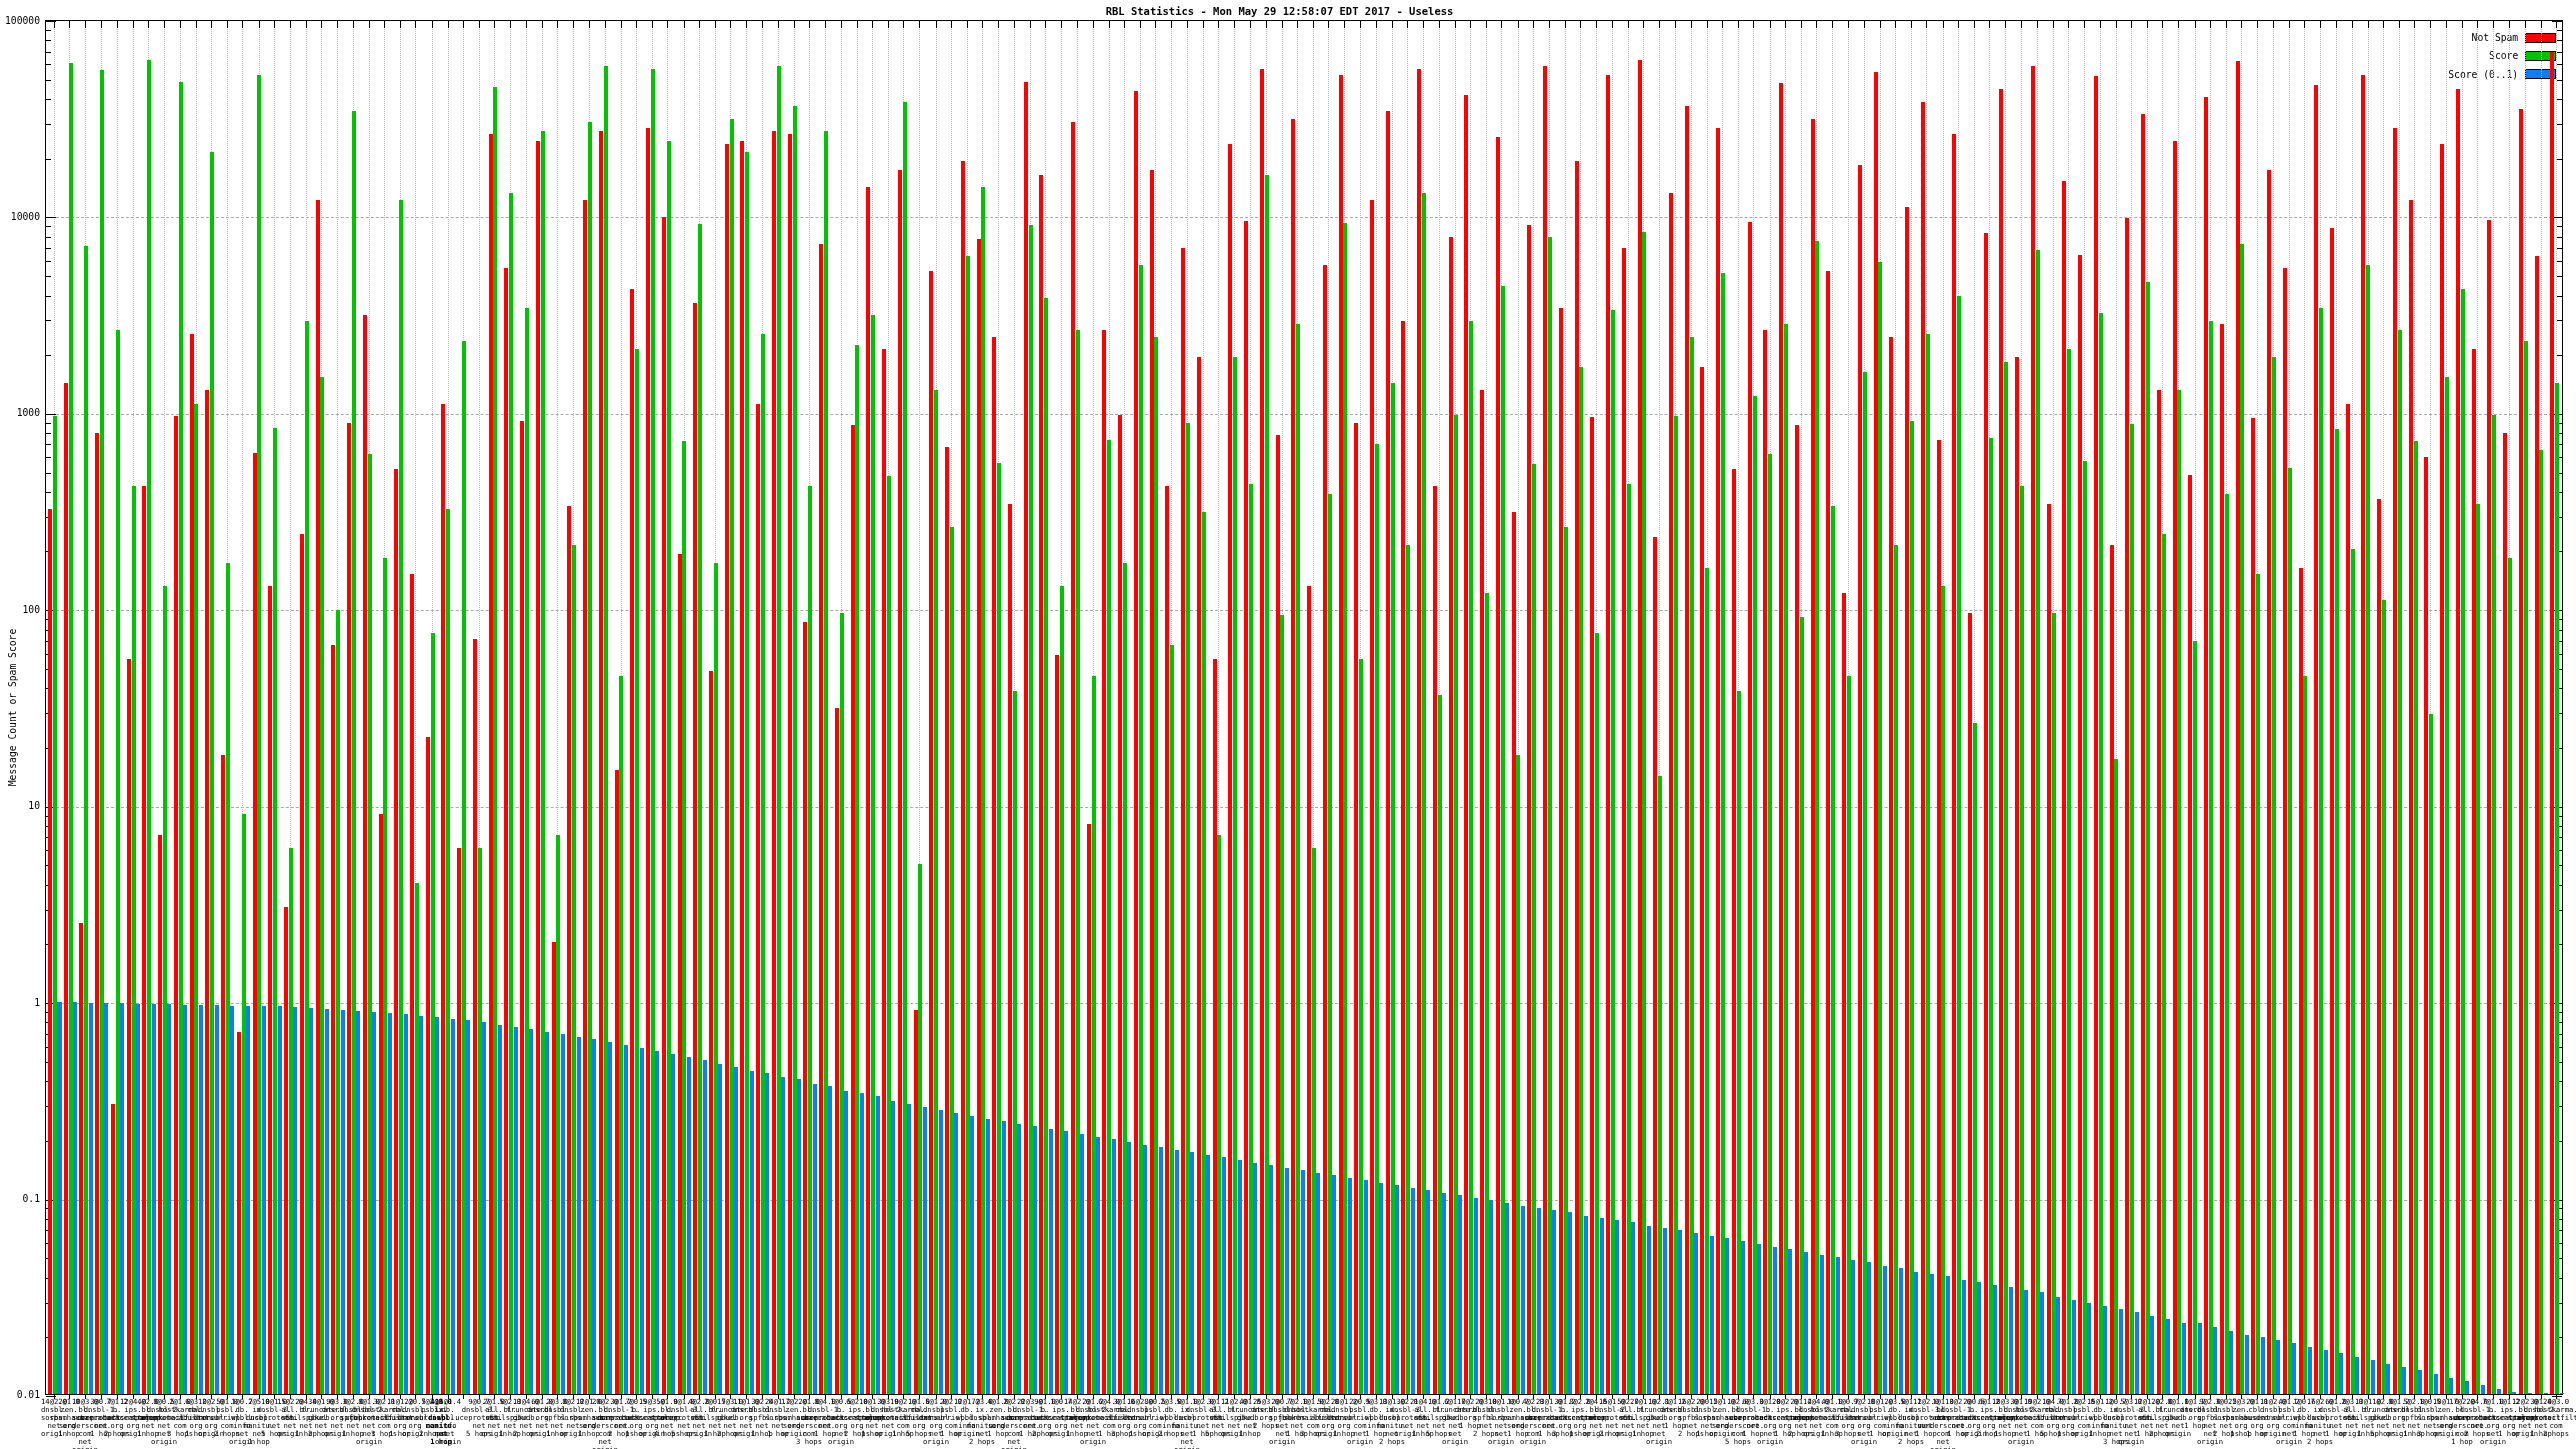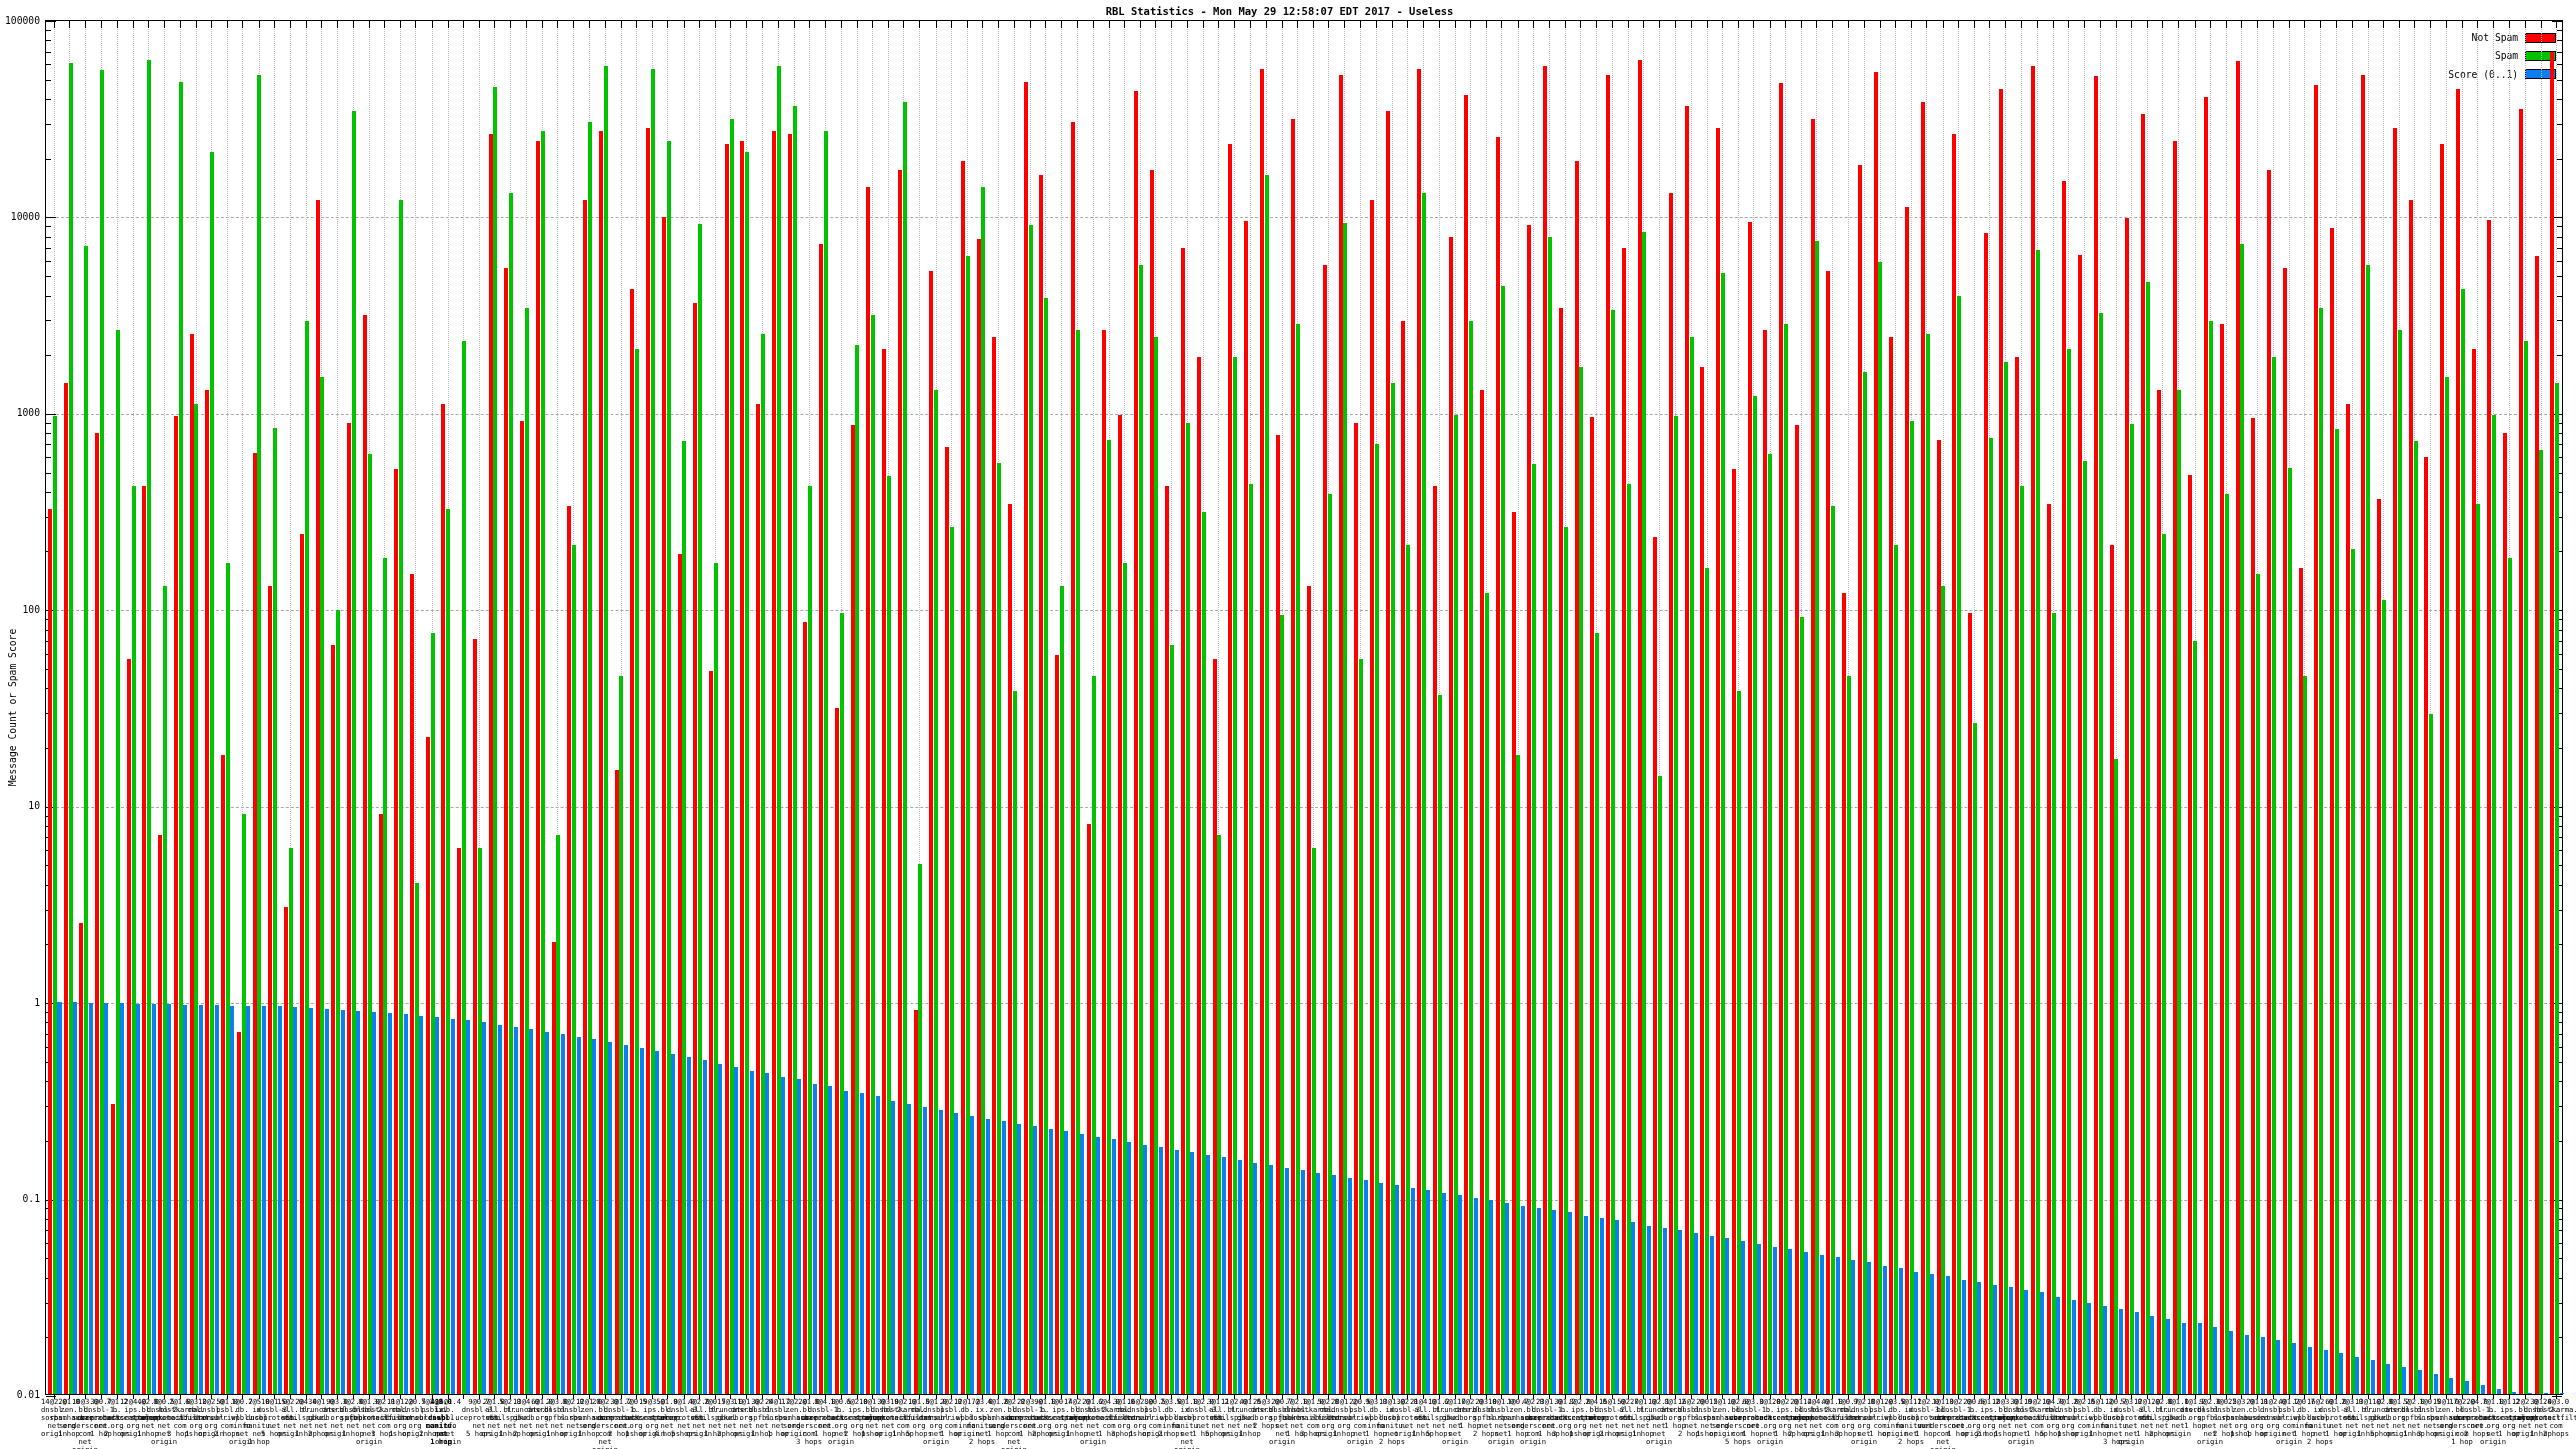--- a/index.html
+++ b/index.html
@@ -56,21 +56,21 @@
     <div class="ytick-label" style="top: 1389px;">0.01</div>
   </div>
 
 <div id="plot-area">
   <div id="legend">
     <div class="leg-row">
       <span class="leg-label">Not Spam</span>
       <span class="leg-swatch" style="background: rgb(255, 0, 0);"></span>
     </div>
     <div class="leg-row">
-      <span class="leg-label">Spam</span>
+      <span class="leg-label">Score</span>
       <span class="leg-swatch" style="background: rgb(0, 196, 0);"></span>
     </div>
     <div class="leg-row">
       <span class="leg-label">Score (0..1)</span>
       <span class="leg-swatch" style="background: rgb(13, 126, 244);"></span>
     </div>
   </div>
 <div class="hgrid" style="top: 196px;"></div>
     <div class="hgrid" style="top: 393px;"></div>
     <div class="hgrid" style="top: 589px;"></div>

